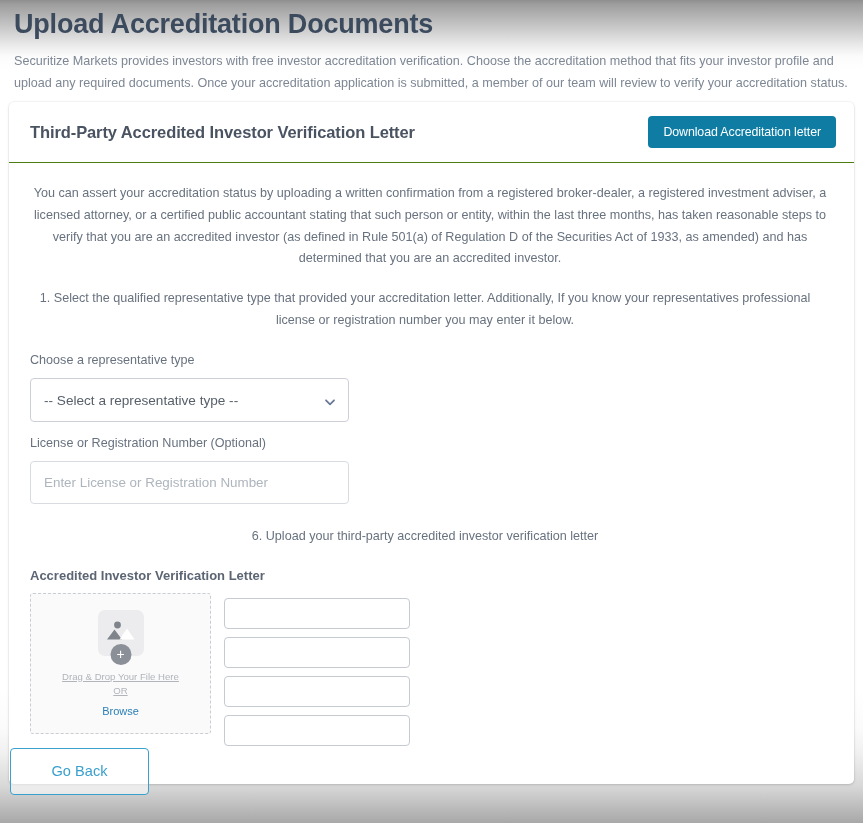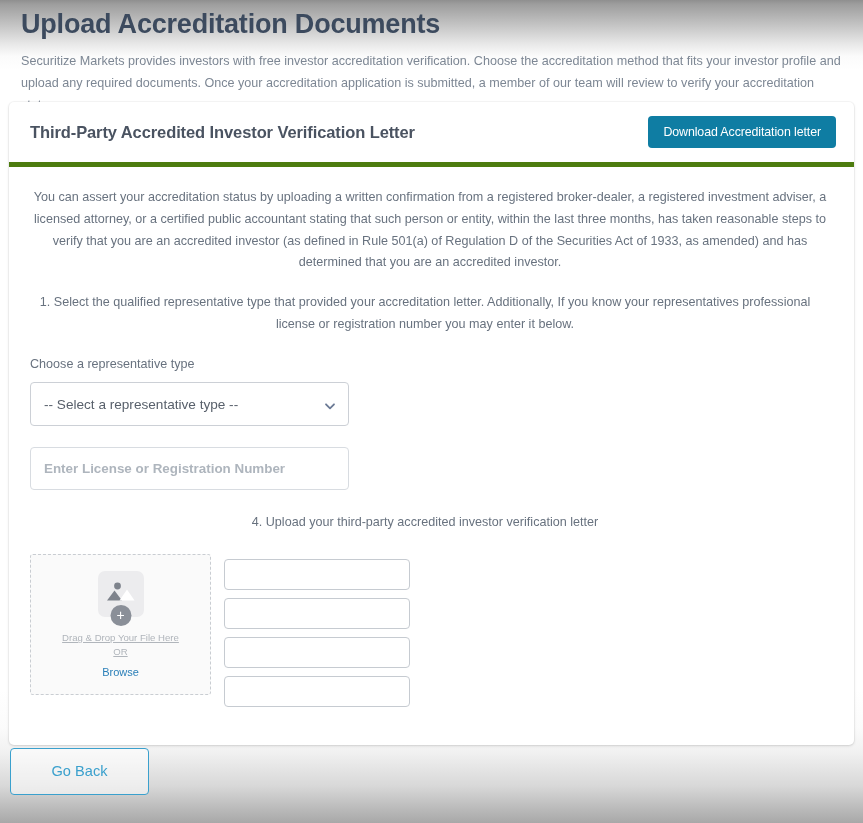--- a/index.html
+++ b/index.html
@@ -30,21 +30,21 @@
         #ffffff 690px,
         #fbfbfb 728px,
         #f1f1f1 752px,
         #d8d8d8 786px,
         #b6b6b6 812px,
         #a8a8a8 823px);
   }
 
   
   .page-header {
-    padding: 9px 12px 0 21px;
+    padding: 9px 12px 0 14px;
   }
   .page-title {
     font-family: "Liberation Sans", sans-serif;
     font-size: 27px;
     font-weight: bold;
     color: #3c4a5e;
     letter-spacing: -0.2px;
     margin: 0 0 10px 0;
     line-height: 1.15;
   }
@@ -65,21 +65,21 @@
     background: #ffffff;
     border-radius: 5px;
     box-shadow: 0 1px 3px rgba(0,0,0,0.13), 0 0 0 1px rgba(0,0,0,0.03);
     box-sizing: border-box;
   }
   .card-header {
     display: flex;
     align-items: center;
     justify-content: space-between;
     padding: 14px 18px 14px 21px;
-    border-bottom: 5px solid #4d7c0f;
+    border-bottom: 1px solid #4d7c0f;
     min-height: 30px;
   }
   .card-title {
     font-size: 16.5px;
     font-weight: bold;
     color: #4a5361;
     letter-spacing: -0.1px;
   }
   .btn-download {
     background: #0f7da3;
@@ -115,21 +115,21 @@
   .field-label {
     font-size: 12.6px;
     color: #68727f;
     margin: 12px 0 8px 0;
     line-height: 1.5;
   }
 
   .select-wrap {
     position: relative;
     width: 319px;
-    margin-bottom: 21px;
+    margin-bottom: 11px;
   }
   .select-box {
     width: 100%;
     box-sizing: border-box;
     height: 44px;
     border: 1px solid #ccd0d6;
     border-radius: 4px;
     background: #ffffff;
     font-size: 13.6px;
     color: #58606b;
@@ -157,21 +157,20 @@
     border: 1px solid #d8dce1;
     border-radius: 4px;
     background: #ffffff;
     font-size: 13.4px;
     color: #58606b;
     padding: 0 13px;
     font-family: "Liberation Sans", sans-serif;
     outline: none;
     margin-bottom: 22px;
     display: block;
-    font-weight: bold;
   }
   .text-input::placeholder { color: #aeb5bd; }
 
   .upload-label {
     font-size: 13px;
     font-weight: bold;
     color: #5c6573;
     margin: 0 0 10px 0;
   }
 
@@ -320,24 +319,26 @@
       <div class="field-label">Choose a representative type</div>
       <div class="select-wrap">
         <div class="select-box">-- Select a representative type --</div>
         <span class="chevron">
           <svg width="12" height="12" viewBox="0 0 12 12" aria-hidden="true">
             <path d="M2 4.3 L6 8.3 L10 4.3" fill="none" stroke="#6b7a95" stroke-width="1.8" stroke-linecap="round" stroke-linejoin="round"></path>
           </svg>
         </span>
       </div>
 
+      <div class="field-label">License or Registration Number (Optional)</div>
       <input class="text-input" type="text" placeholder="Enter License or Registration Number" style="">
 
-      <p class="para step">4. Upload your third-party accredited investor verification letter</p>
-
+      <p class="para step">6. Upload your third-party accredited investor verification letter</p>
+
+      <div class="upload-label">Accredited Investor Verification Letter</div>
 
       <div class="upload-row">
 
         <div class="dropzone">
           <div class="dz-icon">
             <div class="plate"></div>
             <svg width="46" height="46" viewBox="0 0 46 46" aria-hidden="true">
               <circle cx="19.5" cy="15" r="3.4" fill="#7e838c"></circle>
               <path d="M9 29.5 L16.5 19.5 L24 29.5 Z" fill="#7e838c"></path>
               <path d="M21.5 29.5 L29 18.5 L36.5 29.5 Z" fill="#ffffff"></path>

